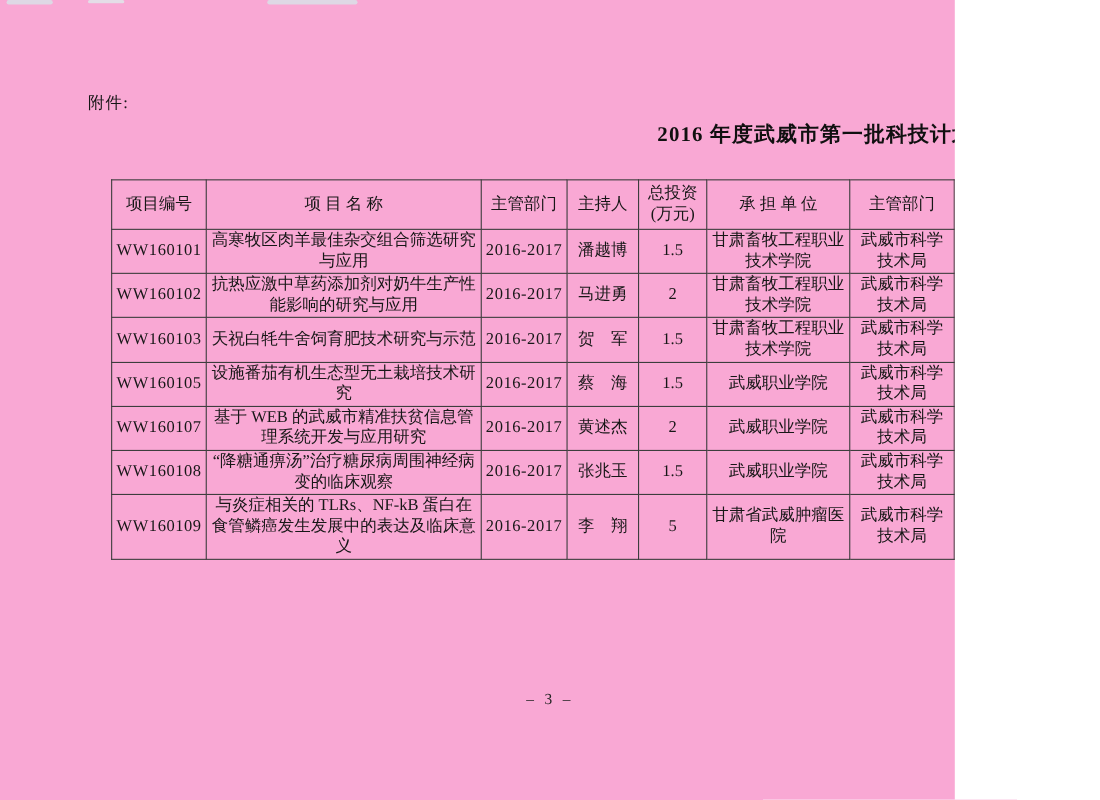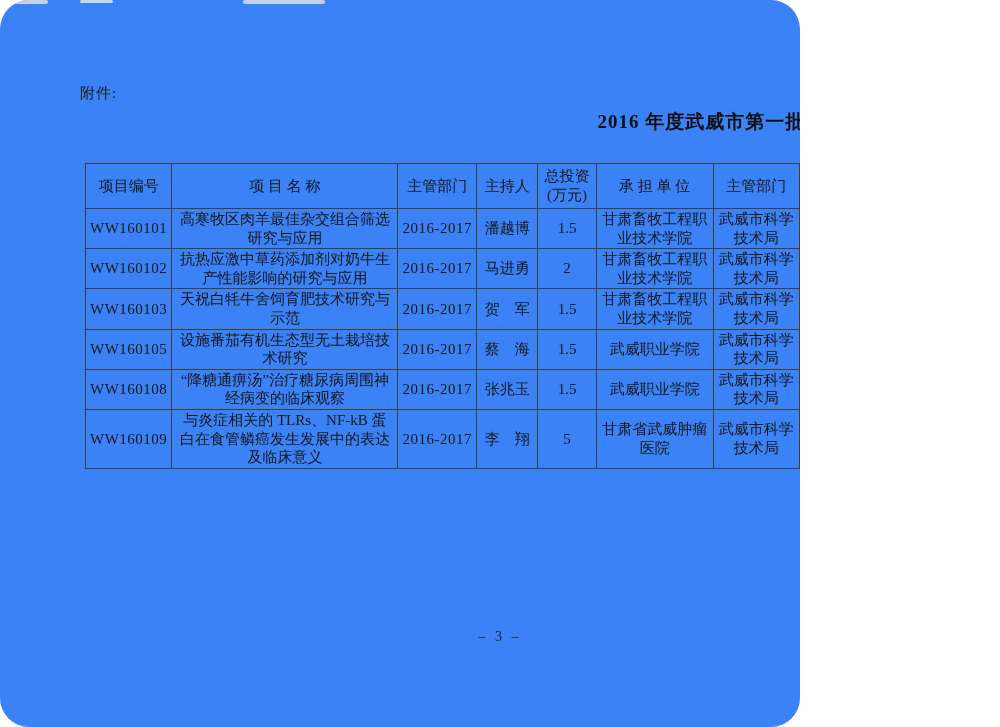--- a/index.html
+++ b/index.html
@@ -8,25 +8,24 @@
   }
   body {
     width: 1000px;
     height: 727px;
     background: #ffffff;
     font-family: "Liberation Serif", "DejaVu Serif", serif;
     color: #161616;
   }
   .page {
     position: relative;
-    width: 800px;
+    width: 868px;
     height: 727px;
-    background: #3b82f6;
+    background: #f9a8d4;
     overflow: hidden;
-    border-radius: 29px;
   }
   
   .smudge {
     position: absolute;
     top: 0;
     border-radius: 2px;
     opacity: 0.85;
   }
   .s1 { left: 6px;   width: 42px; height: 4px; background: #d9e1e7; }
   .s2 { left: 80px;  width: 33px; height: 3px; background: #e0e6ea; }
@@ -48,21 +47,21 @@
     text-align: right;
     font-size: 19px;
     font-weight: bold;
     letter-spacing: 1px;
     font-family: "Liberation Serif", "DejaVu Serif", serif;
     color: #101010;
   }
 
   table.projects {
     position: absolute;
-    left: 85px;
+    left: 101px;
     top: 163px;
     border-collapse: collapse;
     table-layout: fixed;
   }
   table.projects th,
   table.projects td {
     border: 1.6px solid #3d3d3d;
     text-align: center;
     vertical-align: middle;
     font-weight: normal;
@@ -166,20 +165,29 @@
         <tr>
           <td class="c0">WW160105</td>
           <td class="c1">设施番茄有机生态型无土栽培技术研究</td>
           <td class="c2">2016-2017</td>
           <td class="c3">蔡　海</td>
           <td class="c4">1.5</td>
           <td class="c5">武威职业学院</td>
           <td class="c6">武威市科学技术局</td>
         </tr>
         <tr>
+          <td class="c0">WW160107</td>
+          <td class="c1">基于 WEB 的武威市精准扶贫信息管理系统开发与应用研究</td>
+          <td class="c2">2016-2017</td>
+          <td class="c3">黄述杰</td>
+          <td class="c4">2</td>
+          <td class="c5">武威职业学院</td>
+          <td class="c6">武威市科学技术局</td>
+        </tr>
+        <tr>
           <td class="c0">WW160108</td>
           <td class="c1">“降糖通痹汤”治疗糖尿病周围神经病变的临床观察</td>
           <td class="c2">2016-2017</td>
           <td class="c3">张兆玉</td>
           <td class="c4">1.5</td>
           <td class="c5">武威职业学院</td>
           <td class="c6">武威市科学技术局</td>
         </tr>
         <tr>
           <td class="c0">WW160109</td>

